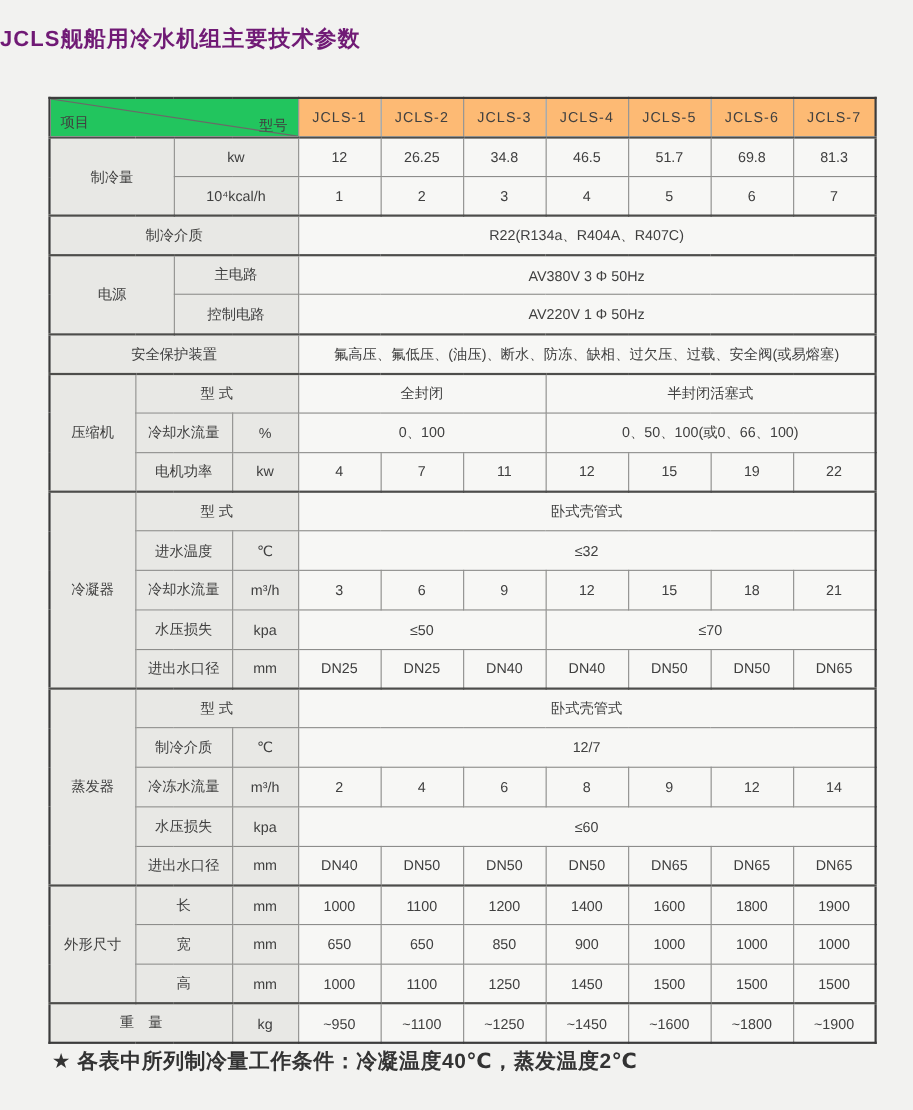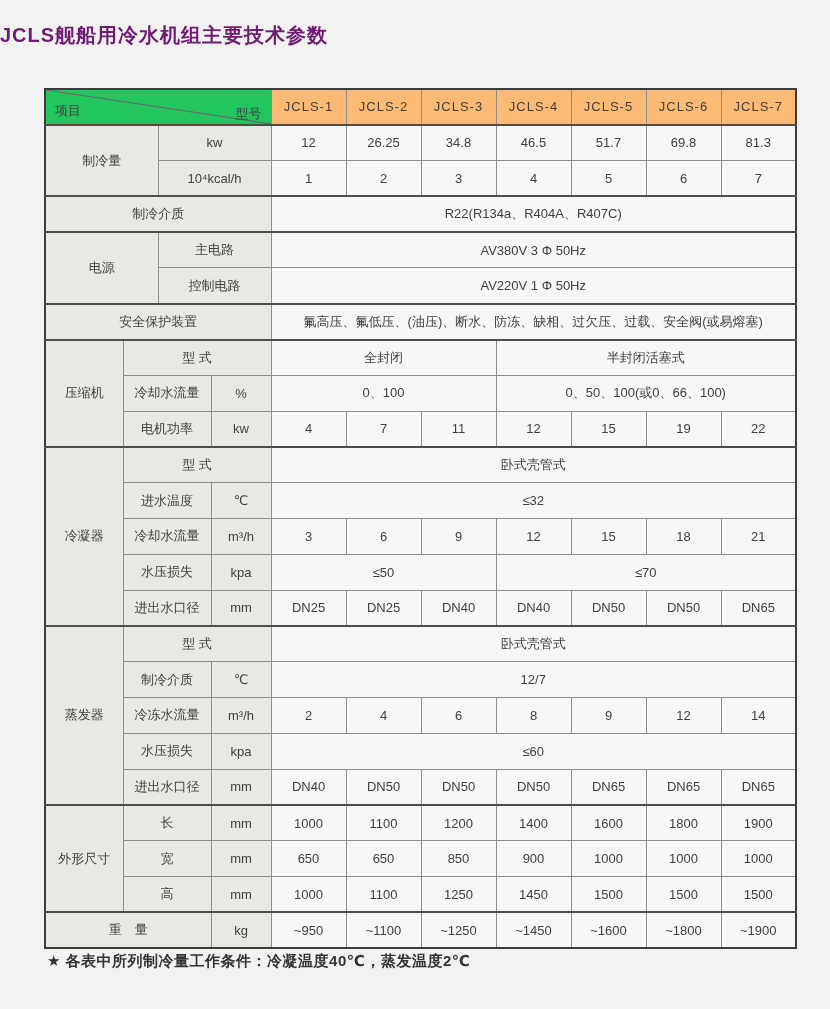--- a/index.html
+++ b/index.html
@@ -42,21 +42,21 @@
   td.corner{
     background:#22c55e;
     position:relative;
     padding:0;
   }
   .corner svg{position:absolute;left:0;top:0;width:100%;height:100%;display:block;}
   .corner-item{position:absolute;left:9px;bottom:4px;font-size:13px;}
   .corner-model{position:absolute;right:9px;top:3px;font-size:13px;margin-top:12px;}
   .footnote{
     position:absolute;left:47px;top:952px;
-    font-size:15px;font-weight:600;color:#333;
+    font-size:19px;font-weight:600;color:#333;
     letter-spacing:0.5px;
   }
 </style>
 </head>
 <body>
 
 <div class="title">JCLS舰船用冷水机组主要技术参数</div>
 
 <table class="spec">
   <colgroup>

